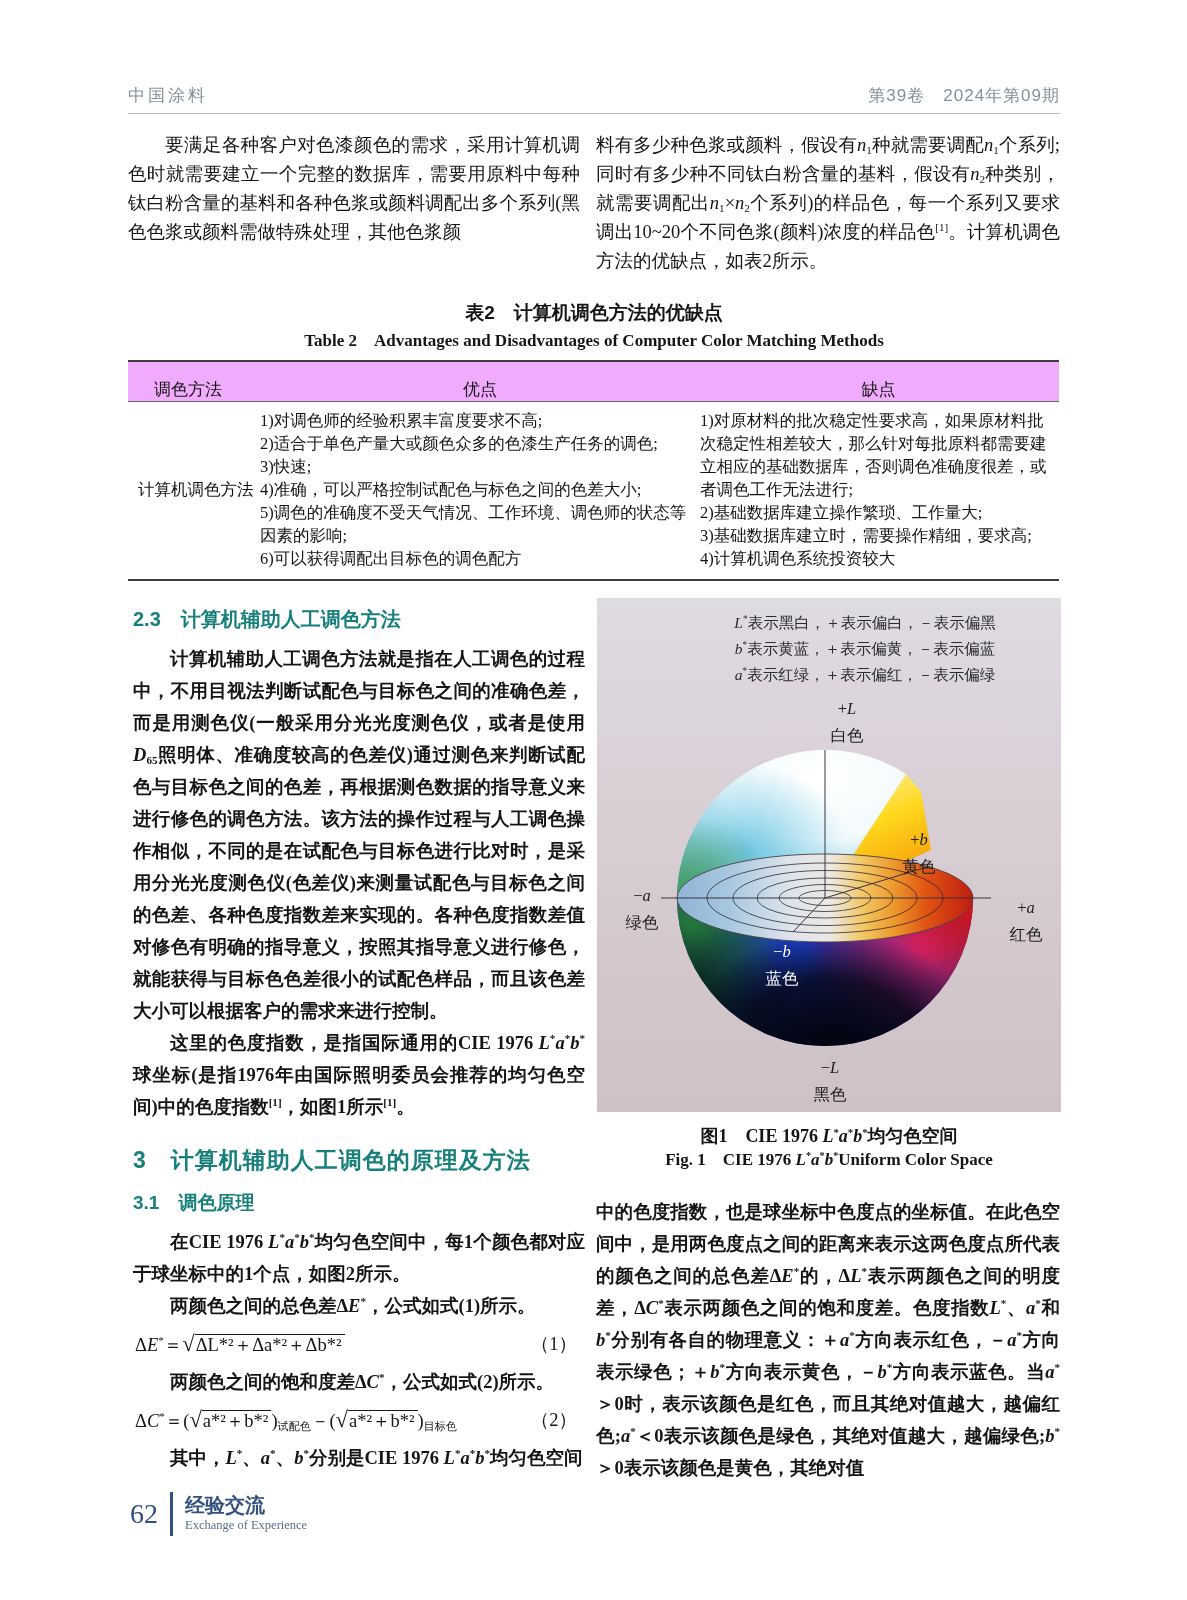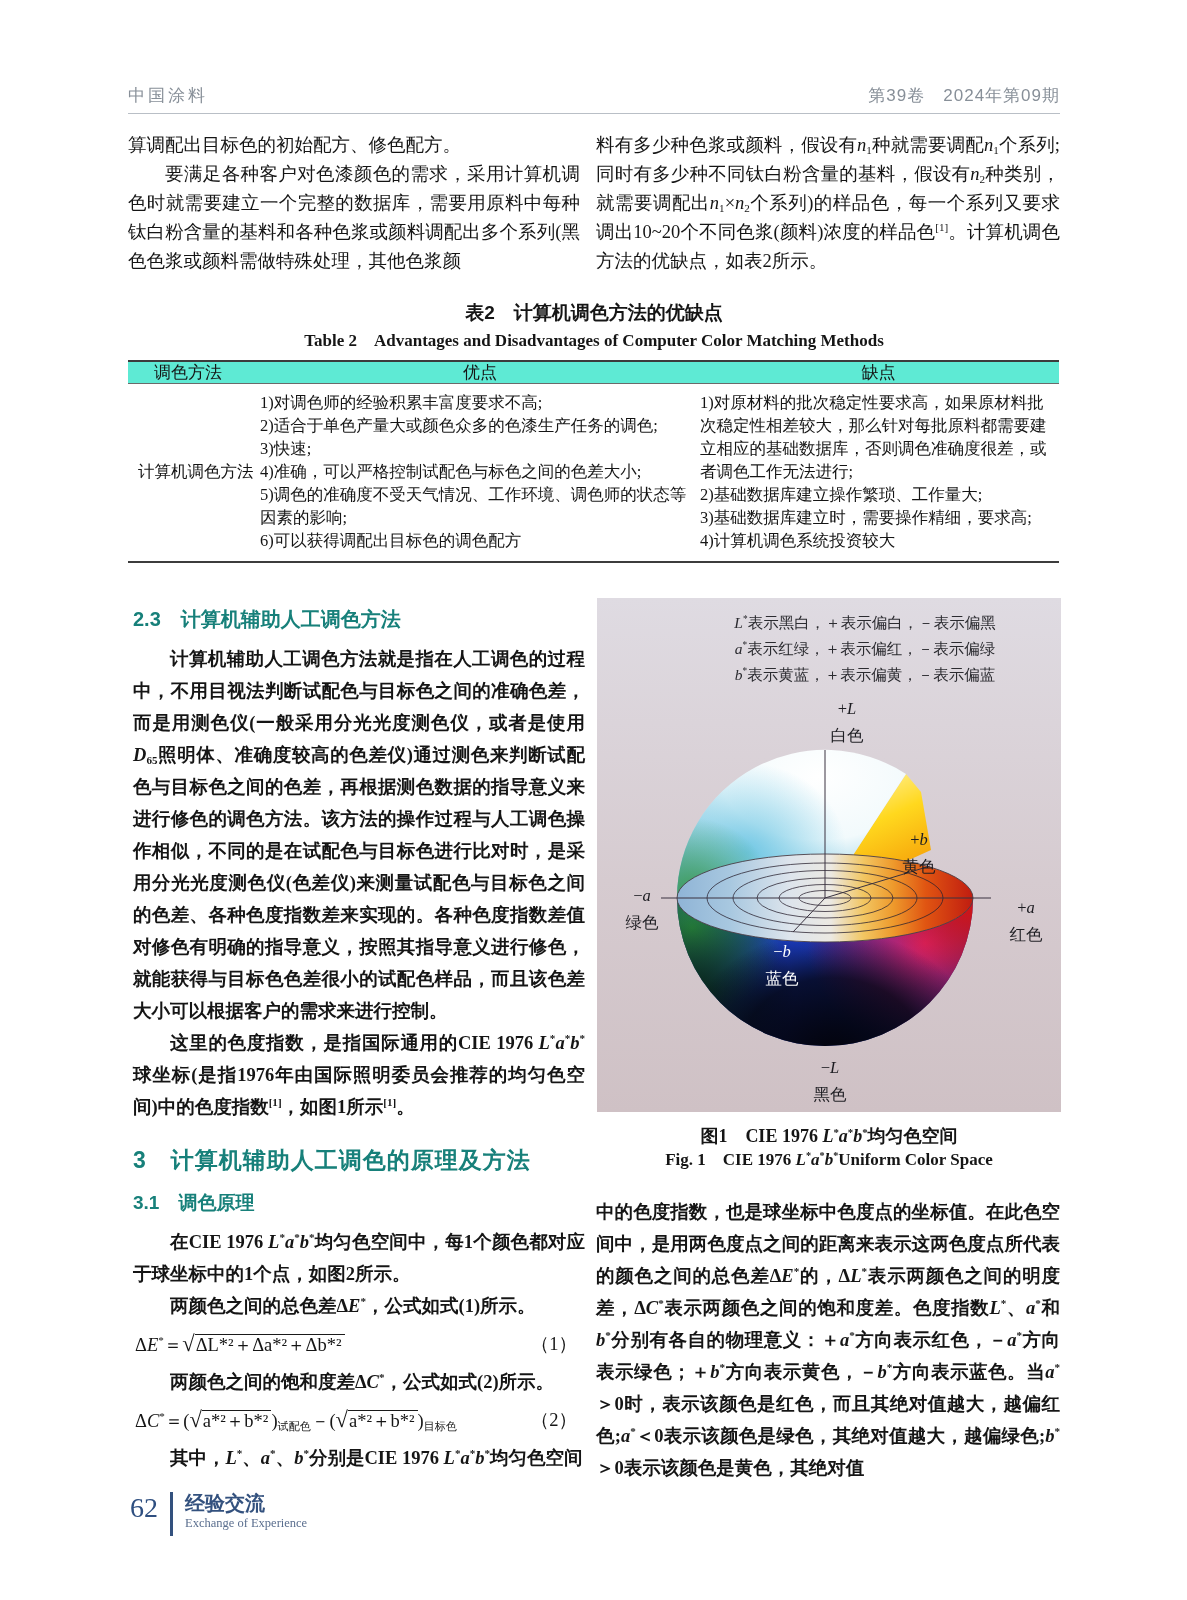--- a/index.html
+++ b/index.html
@@ -17,21 +17,21 @@
   .bodytext2 { font-size:18.5px; line-height:32px; text-align:justify;font-weight:bold; }
   .ind { text-indent:2em; }
   i { font-style:italic; }
   sup { font-size:.60em; vertical-align:.6em; line-height:0; }
   sub { font-size:.60em; vertical-align:-.25em; line-height:0; }
 
   
   .tbl-title-zh { font-size:19px; font-weight:bold; text-align:center; font-family:"Liberation Sans","DejaVu Sans",sans-serif;}
   .tbl-title-en { font-size:17px; font-weight:bold; text-align:center; }
   .ctable { border-top:2px solid #3c3c3c; border-bottom:2px solid #3c3c3c; }
-  .thead { display:flex; background:#5eead4; height:22px; align-items:center;
+  .thead { display:flex; background:#f0abfc; height:40px; align-items:flex-end;
            border-bottom:1px solid #6a6a6a; font-size:17px; }
   .tbody { display:flex; padding:7px 0 9px 0; font-size:16.5px; line-height:23px; }
   .c-method { flex:0 0 132px; }
   .c-adv { flex:0 0 440px; }
   .c-dis { flex:1 1 auto; padding-right:2px; }
   .thead .c-method { text-align:left; padding-left:26px; }
   .thead .c-adv, .thead .c-dis { text-align:center; }
   .tbody .c-method { align-self:center; padding-left:10px; }
 
   
@@ -52,35 +52,34 @@
   .figbox svg { position:absolute; inset:0; }
   .fig-ann { position:absolute; top:12px; left:0; right:0; text-align:center;
              font-size:15.5px; line-height:26px; color:#2b2b30; }
   .axlab { position:absolute; text-align:center; font-size:16.5px; line-height:27px; color:#1d1d22; }
   .axlab.white { color:#ffffff; }
   .cap { text-align:center; font-weight:bold; }
   .cap-zh { font-size:18px; }
   .cap-en { font-size:17px; }
 
   
-  .footer { display:flex; gap:12px; }
+  .footer { display:flex; align-items:center; gap:12px; }
   .pgnum { font-size:28px; color:#2f4f80; }
   .fbar { width:3px; height:44px; background:#33517e; }
   .fzh { font-size:20px; font-weight:bold; color:#33517e; font-family:"Liberation Sans","DejaVu Sans",sans-serif; line-height:22px;}
   .fen { font-size:12.5px; color:#5a6e8e; line-height:18px; }
 </style>
 </head>
 <body>
 
 <div class="abs hdr" style="left:128px; top:84px;">中国涂料</div>
 <div class="abs hdr" style="left:596px; top:84px; width:464px; text-align:right; letter-spacing:1px;">第39卷　2024年第09期</div>
 <div class="abs hdr-rule" style="left:128px; top:113px; width:932px;"></div>
 
 <div class="abs bodytext" style="left:128px; top:131px; width:452px;">
-  <p>算调配出目标色的初始配方、修色配方。</p>
   <p class="ind">要满足各种客户对色漆颜色的需求，采用计算机调色时就需要建立一个完整的数据库，需要用原料中每种钛白粉含量的基料和各种色浆或颜料调配出多个系列(黑色色浆或颜料需做特殊处理，其他色浆颜</p>
 </div>
 <div class="abs bodytext" style="left:596px; top:131px; width:464px;">
   <p>料有多少种色浆或颜料，假设有<i>n</i><sub>1</sub>种就需要调配<i>n</i><sub>1</sub>个系列;同时有多少种不同钛白粉含量的基料，假设有<i>n</i><sub>2</sub>种类别，就需要调配出<i>n</i><sub>1</sub>×<i>n</i><sub>2</sub>个系列)的样品色，每一个系列又要求调出10~20个不同色浆(颜料)浓度的样品色<sup>[1]</sup>。计算机调色方法的优缺点，如表2所示。</p>
 </div>
 
 <div class="abs tbl-title-zh" style="left:128px; top:300px; width:932px;">表2　计算机调色方法的优缺点</div>
 <div class="abs tbl-title-en" style="left:128px; top:329px; width:932px;">Table 2　Advantages and Disadvantages of Computer Color Matching Methods</div>
 
 <div class="abs ctable" style="left:128px; top:360px; width:931px;">
@@ -235,22 +234,22 @@
     <g stroke="#3a3340" stroke-width="1">
       <line x1="64" y1="300" x2="394" y2="300"></line>
       <line x1="228" y1="300" x2="333" y2="268"></line>
       <line x1="228" y1="300" x2="196" y2="334"></line>
       <line x1="228" y1="152" x2="228" y2="300"></line>
     </g>
   </svg>
 
   <div class="fig-ann">
     <div><i>L</i><sup>*</sup>表示黑白，＋表示偏白，－表示偏黑</div>
+    <div><i>b</i><sup>*</sup>表示黄蓝，＋表示偏黄，－表示偏蓝</div>
     <div><i>a</i><sup>*</sup>表示红绿，＋表示偏红，－表示偏绿</div>
-    <div><i>b</i><sup>*</sup>表示黄蓝，＋表示偏黄，－表示偏蓝</div>
   </div>
 
   <div class="axlab" style="left:218px; top:97px; width:64px;">
     <div>+<i>L</i></div>
       <div>白色</div>
   </div>
   <div class="axlab" style="left:290px; top:228px; width:64px;">
     <div>+<i>b</i></div>
       <div>黄色</div>
   </div>

